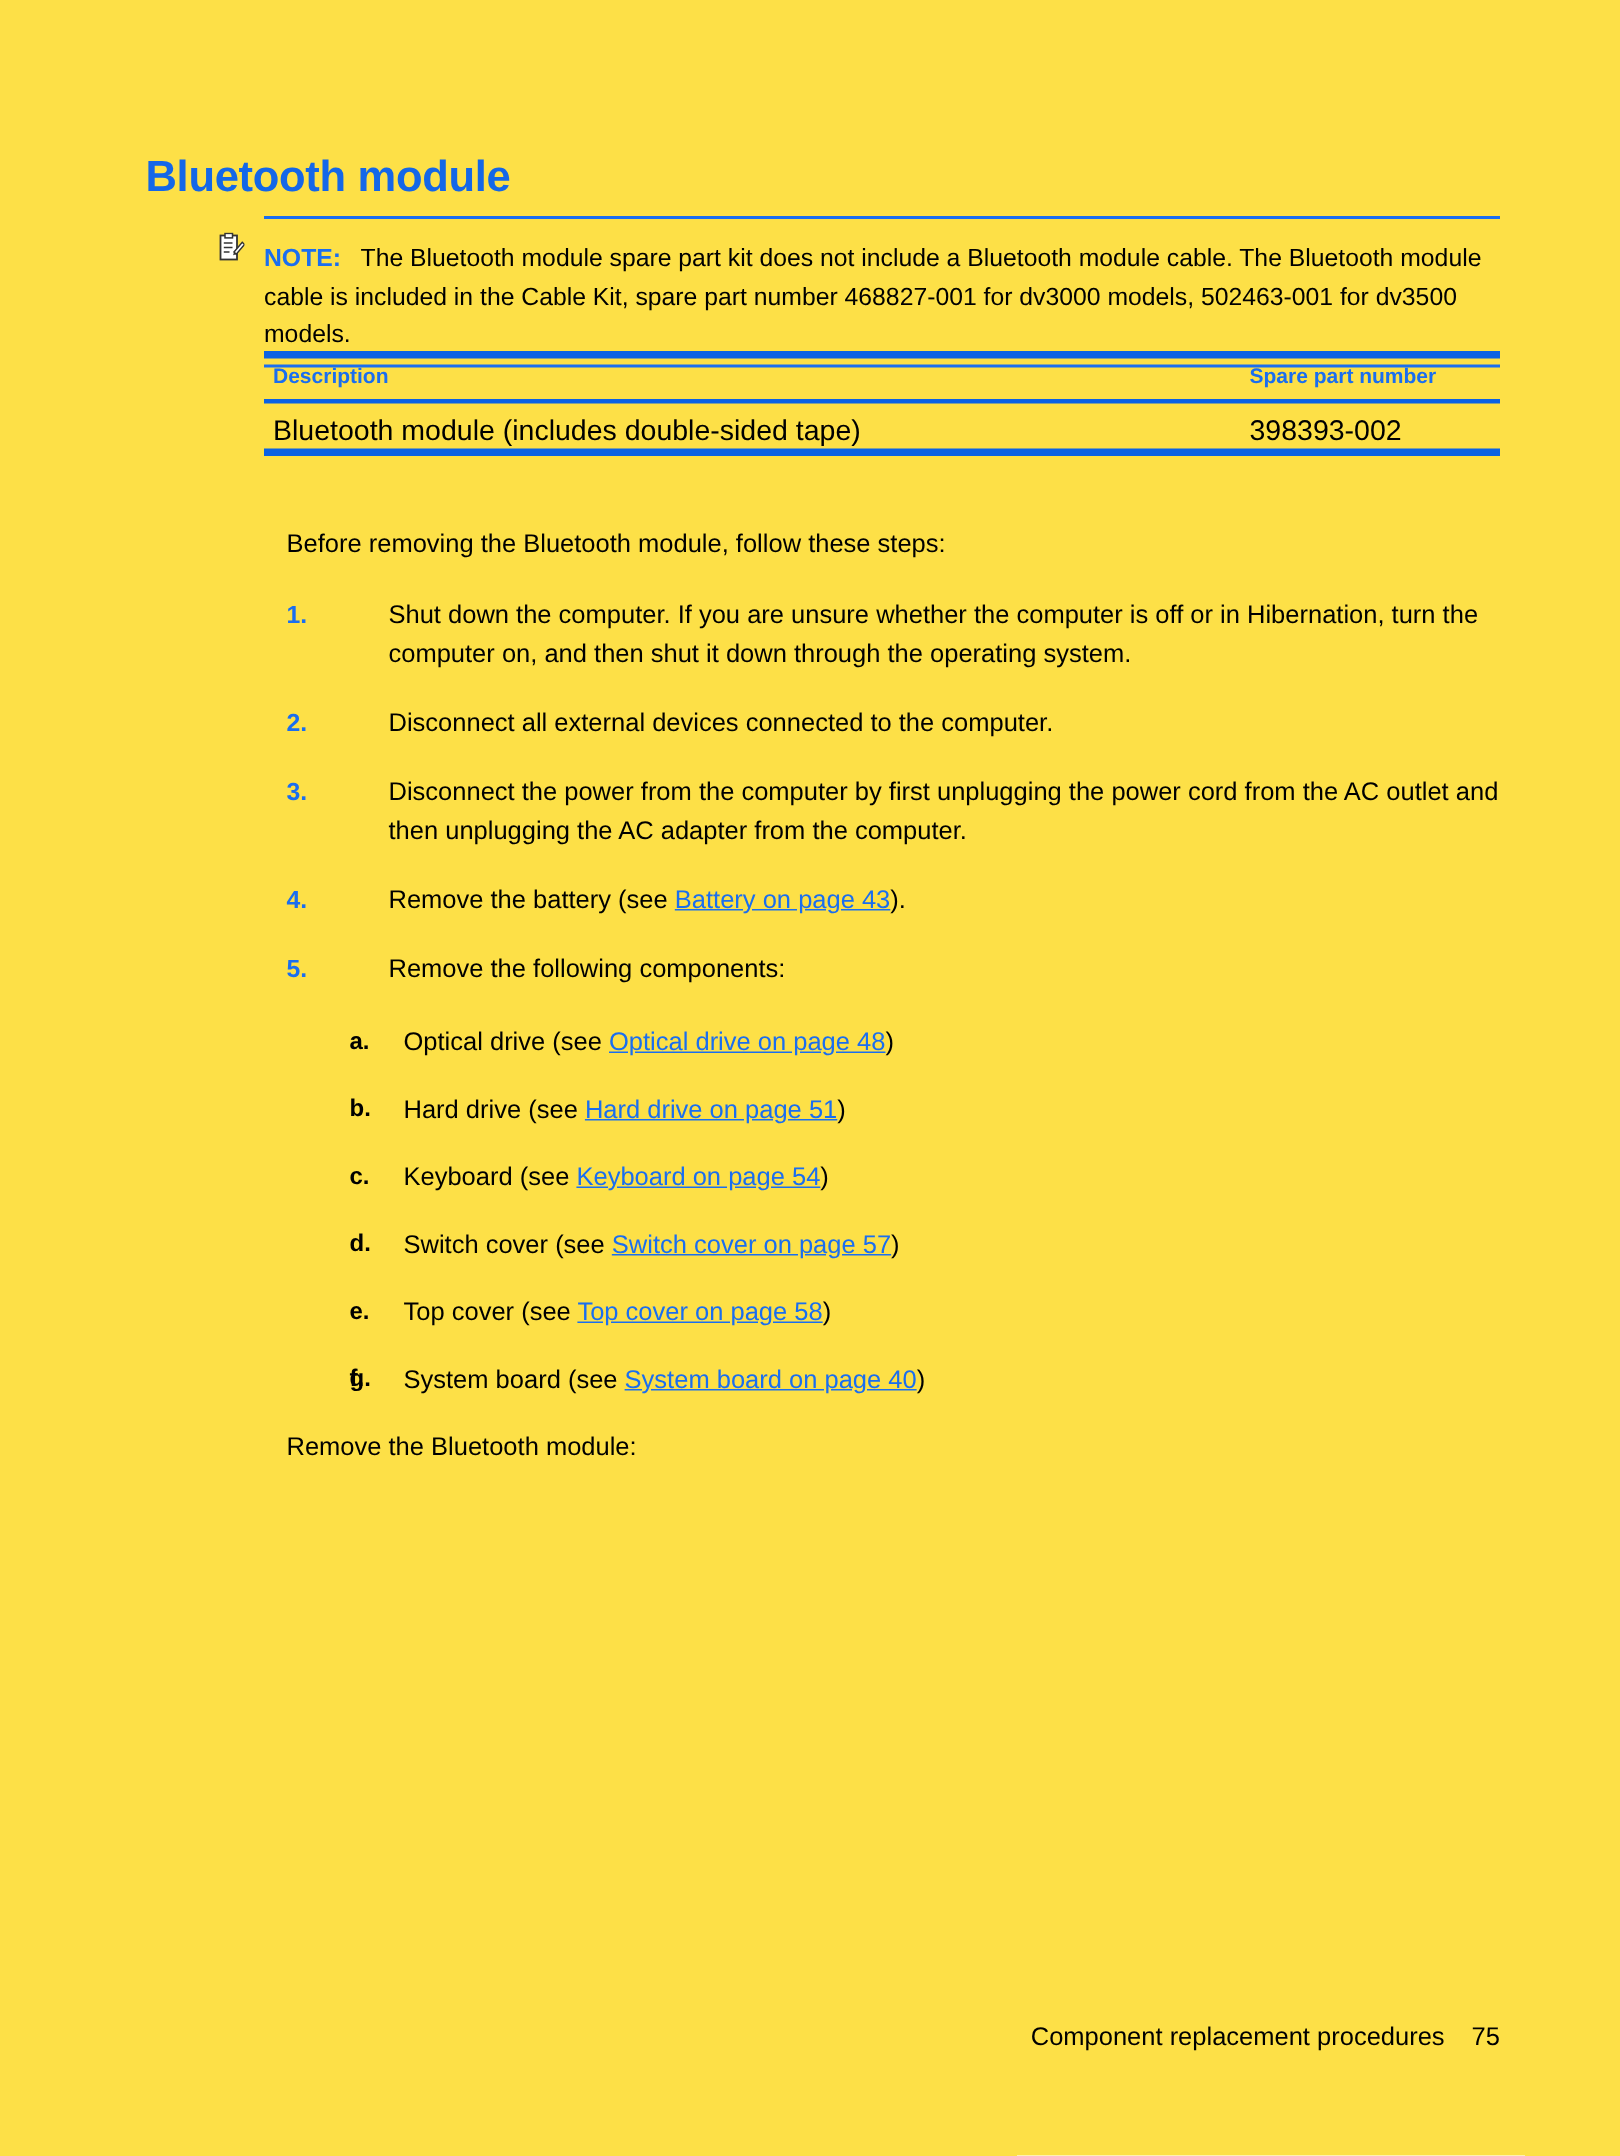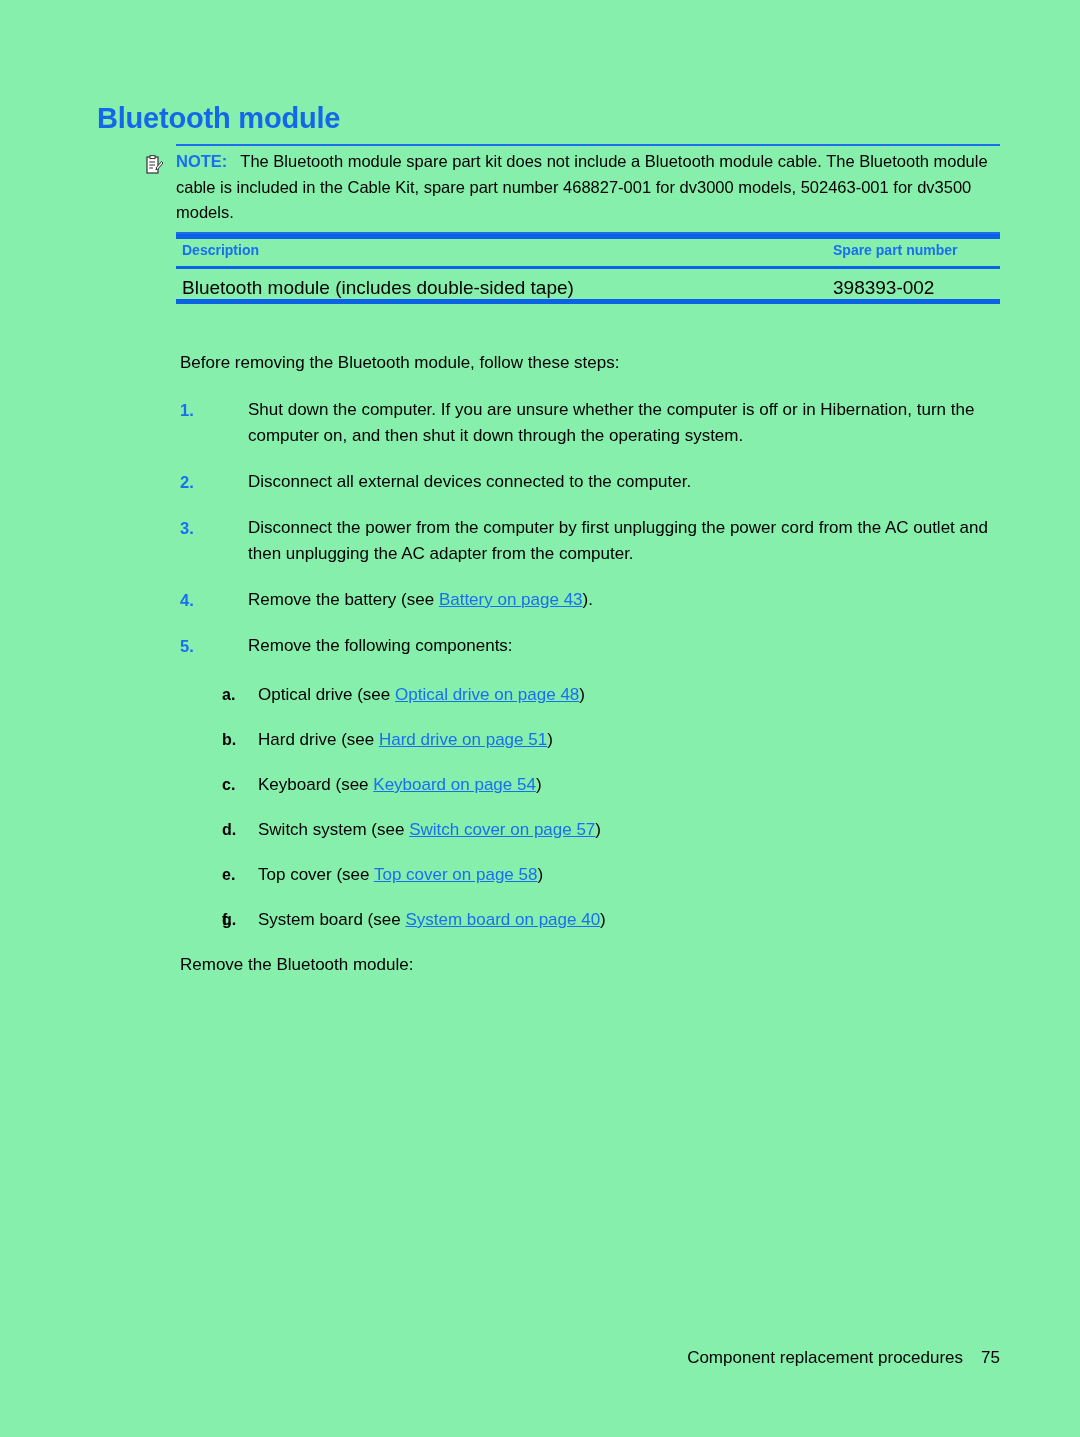--- a/index.html
+++ b/index.html
@@ -12,21 +12,21 @@
     height: 1437px;
     position: relative;
     font-family: "Liberation Sans", sans-serif;
     color: #000000;
     -webkit-font-smoothing: antialiased;
   }
 
   .page {
     position: absolute;
     inset: 0;
-    background: #86efac;
+    background: #fde047;
   }
 
   
   .page-title {
     position: absolute;
     left: 97px;
     top: 103px;
     font-size: 29px;
     font-weight: bold;
     color: #1467e8;
@@ -47,21 +47,21 @@
     width: 824px;
   }
   .note-rule-bottom {
     height: 2px;
     background: #1a6ef0;
     width: 824px;
     margin-top: 6px;
   }
   .note-body {
     position: relative;
-    padding: 3px 0 0 0;
+    padding: 14px 0 0 0;
     font-size: 16.5px;
     line-height: 25.5px;
     color: #000000;
   }
   .note-icon {
     position: absolute;
     left: -30px;
     top: 9px;
     width: 17px;
     height: 19px;
@@ -108,21 +108,21 @@
   }
   .table-row.body .cell-desc,
   .table-row.body .cell-part {
     top: 8px;
     font-size: 19px;
   }
 
   
   .content {
     position: absolute;
-    left: 180px;
+    left: 191px;
     top: 350px;
     width: 820px;
     font-size: 17px;
     line-height: 26px;
   }
   .lead {
     margin: 0 0 21px 0;
   }
   .closing {
     margin: 12px 0 0 0;
@@ -256,21 +256,21 @@
         <span><span>Hard drive (see </span><a class="xref" href="#">Hard drive on page 51</a><span>)</span></span>
       </div>
 
       <div class="substep">
         <span class="substep-letter">c.</span>
         <span><span>Keyboard (see </span><a class="xref" href="#">Keyboard on page 54</a><span>)</span></span>
       </div>
 
       <div class="substep">
         <span class="substep-letter">d.</span>
-        <span><span>Switch system (see </span><a class="xref" href="#">Switch cover on page 57</a><span>)</span></span>
+        <span><span>Switch cover (see </span><a class="xref" href="#">Switch cover on page 57</a><span>)</span></span>
       </div>
 
       <div class="substep">
         <span class="substep-letter">e.</span>
         <span><span>Top cover (see </span><a class="xref" href="#">Top cover on page 58</a><span>)</span></span>
       </div>
 
       <div class="substep">
         <span class="substep-letter">f.</span>
       </div>

